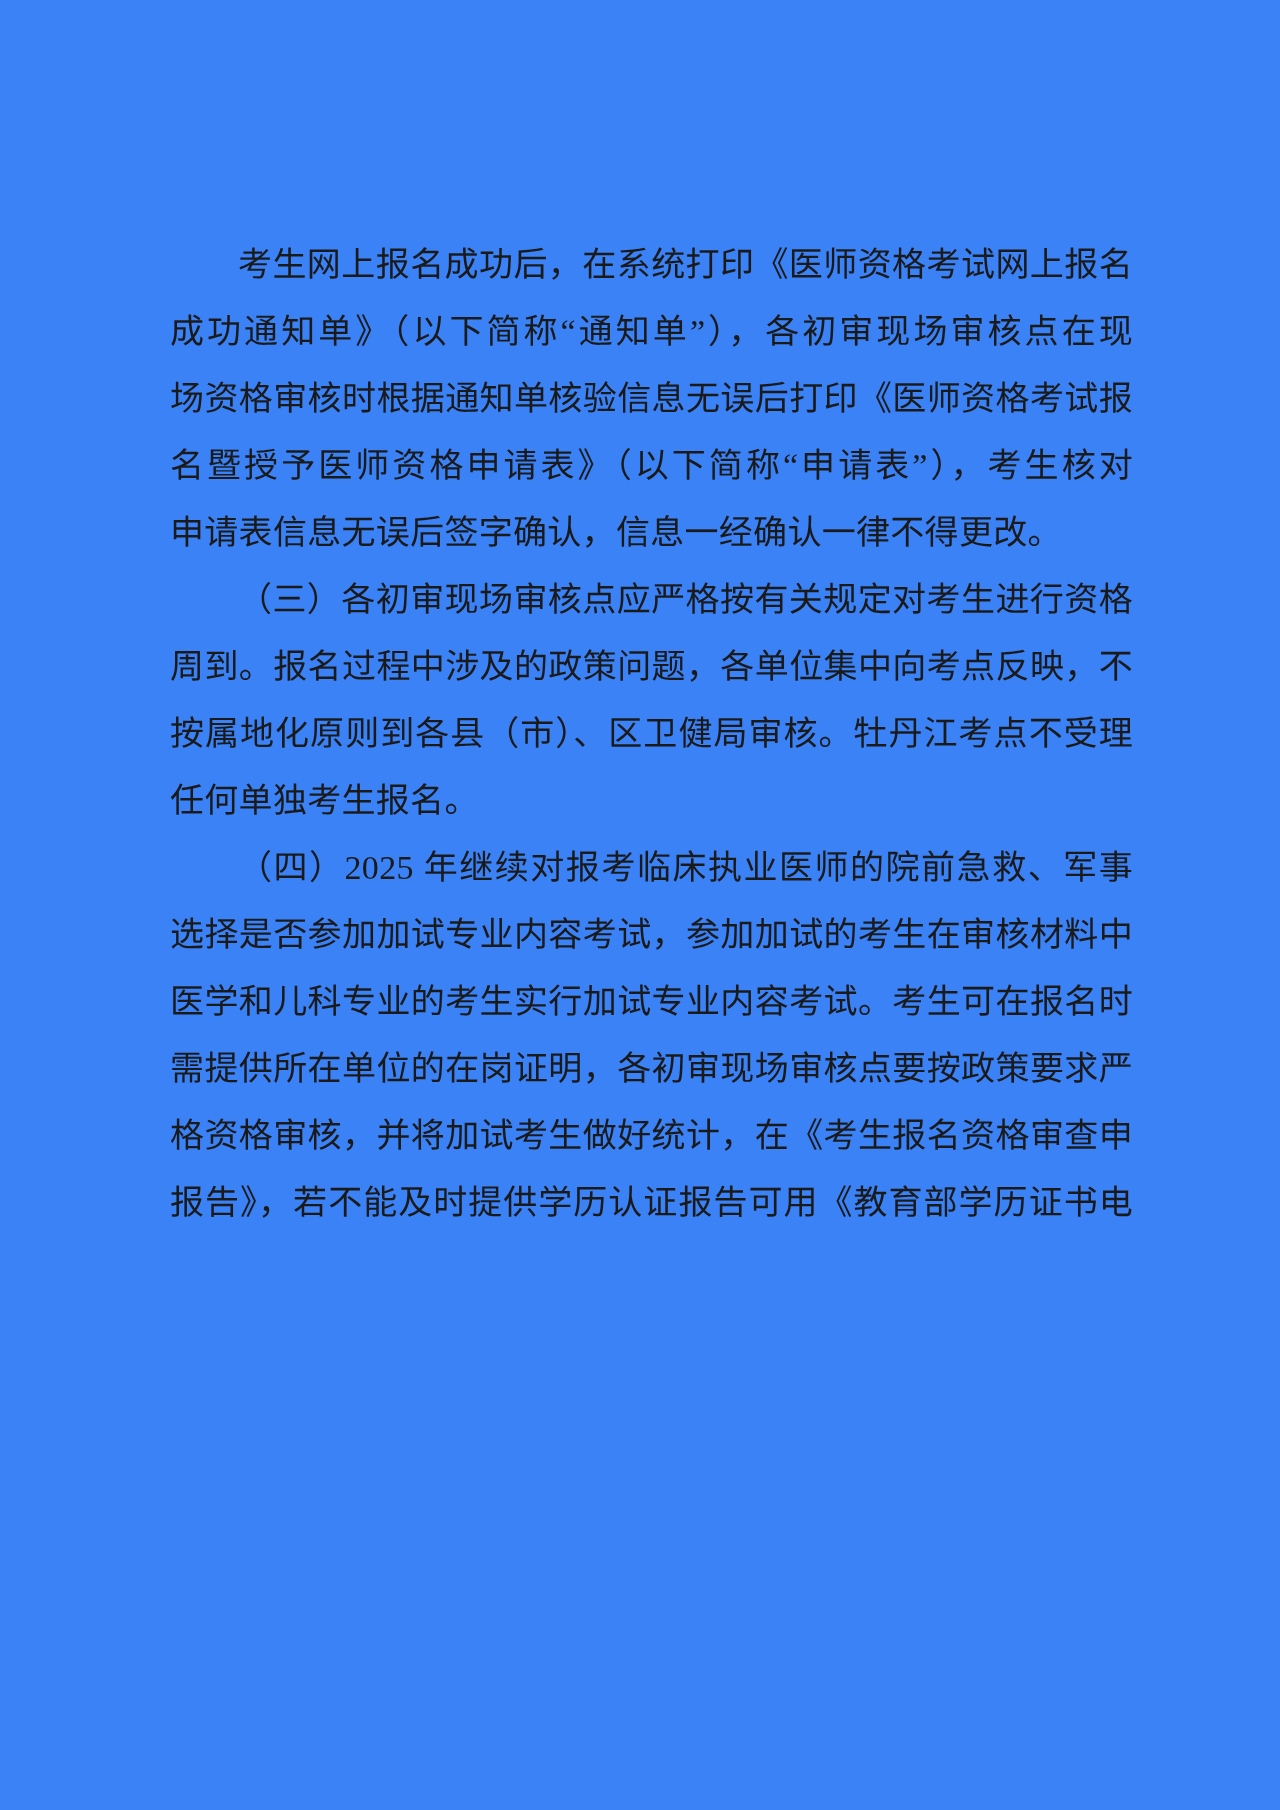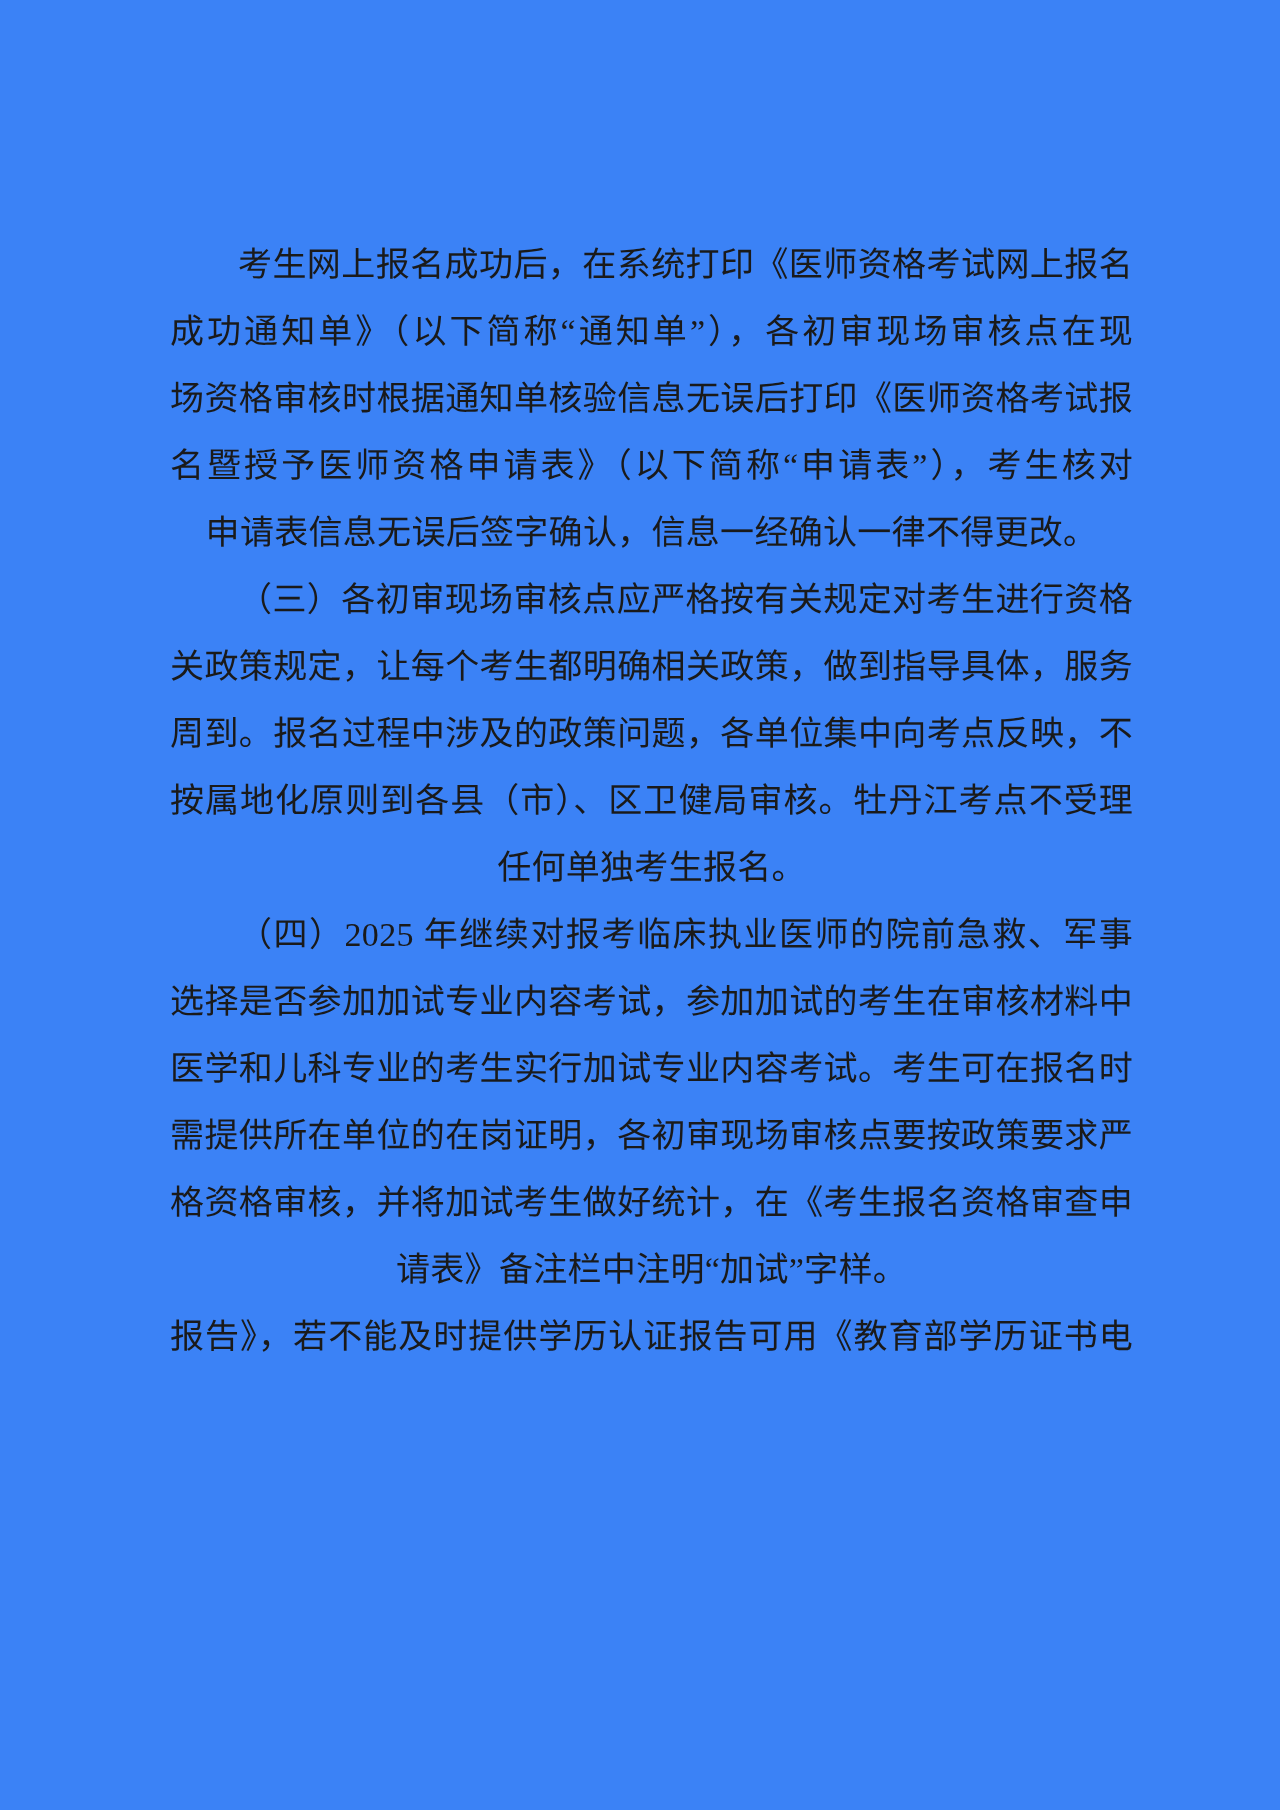--- a/index.html
+++ b/index.html
@@ -21,46 +21,44 @@
     width: 963px;
     color: #1a1a1a;
     font-family: "Liberation Serif", "DejaVu Serif", serif;
     font-size: 34px;
     letter-spacing: 0.3px;
   }
   .line {
     height: 67px;
     line-height: 67px;
     overflow: hidden;
-    text-align: center;
+    text-align: left;
   }
   .line.justify {
     text-align: justify;
     text-align-last: justify;
   }
   .line.indent {
     text-indent: 2em;
   }
 </style>
 </head>
 <body>
 
 <div class="page">
   <div class="text-block">
       <div class="line indent justify">考生网上报名成功后，在系统打印《医师资格考试网上报名</div>
       <div class="line justify">成功通知单》（以下简称“通知单”），各初审现场审核点在现</div>
       <div class="line justify">场资格审核时根据通知单核验信息无误后打印《医师资格考试报</div>
       <div class="line justify">名暨授予医师资格申请表》（以下简称“申请表”），考生核对</div>
       <div class="line">申请表信息无误后签字确认，信息一经确认一律不得更改。</div>
       <div class="line indent justify">（三）各初审现场审核点应严格按有关规定对考生进行资格</div>
-      <div class="line justify">关政策规定，让每个考生都明确相关政策，做到指导具体，服务</div>
       <div class="line justify">周到。报名过程中涉及的政策问题，各单位集中向考点反映，不</div>
       <div class="line justify">按属地化原则到各县（市）、区卫健局审核。牡丹江考点不受理</div>
       <div class="line">任何单独考生报名。</div>
       <div class="line indent justify">（四）2025 年继续对报考临床执业医师的院前急救、军事</div>
       <div class="line justify">选择是否参加加试专业内容考试，参加加试的考生在审核材料中</div>
       <div class="line justify">医学和儿科专业的考生实行加试专业内容考试。考生可在报名时</div>
       <div class="line justify">需提供所在单位的在岗证明，各初审现场审核点要按政策要求严</div>
       <div class="line justify">格资格审核，并将加试考生做好统计，在《考生报名资格审查申</div>
-      <div class="line">请表》备注栏中注明“加试”字样。</div>
       <div class="line justify">报告》，若不能及时提供学历认证报告可用《教育部学历证书电</div>
     </div>
 </div>
 
 </body></html>

